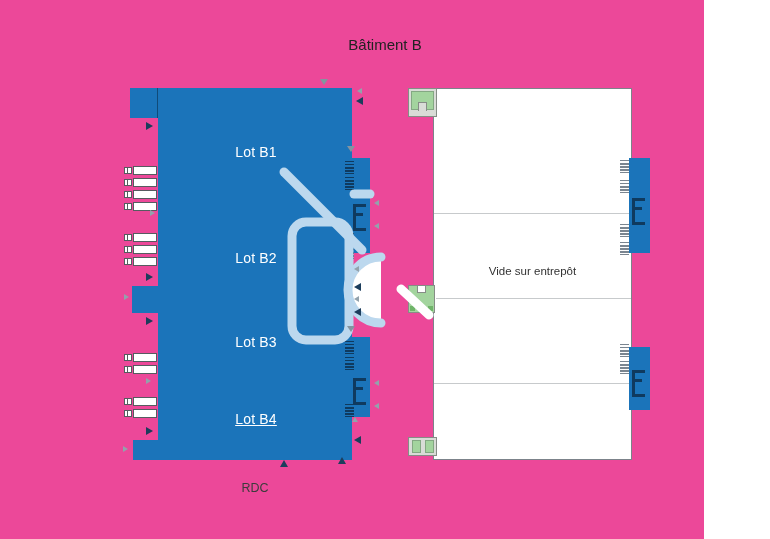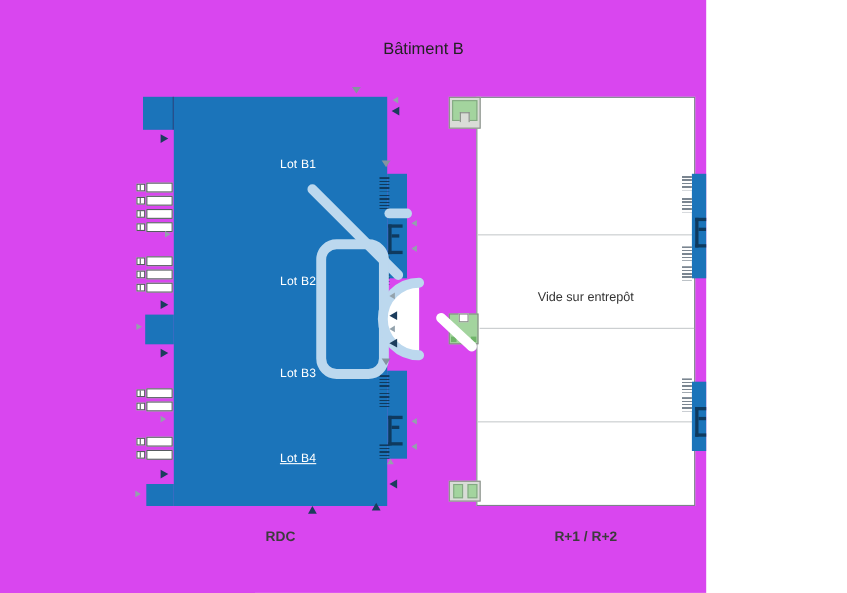--- a/index.html
+++ b/index.html
@@ -1,23 +1,23 @@
 <!DOCTYPE html>
 <html><head>
 <meta charset="utf-8">
 <style>
   html,body{margin:0;padding:0;background:#ffffff;}
   *{box-sizing:border-box;}
-  .canvas{position:relative;width:642px;height:539px;background:#d946ef;overflow:hidden;
+  .canvas{position:relative;width:704px;height:539px;background:#ec4899;overflow:hidden;
           font-family:"Liberation Sans", sans-serif;}
   .abs{position:absolute;}
 
   .title{left:0;top:36px;width:770px;text-align:center;font-size:15px;font-weight:500;color:#222;}
-  .caption{top:481px;font-size:12.5px;color:#3c3c3c;text-align:center;font-weight:bold;}
-  .lot-label{left:215px;width:112px;text-align:center;font-size:11px;color:#ffffff;letter-spacing:.2px;}
+  .caption{top:481px;font-size:12.5px;color:#3c3c3c;text-align:center;}
+  .lot-label{left:200px;width:112px;text-align:center;font-size:14px;color:#ffffff;letter-spacing:.2px;}
   .void-label{left:433px;top:265px;width:199px;text-align:center;font-size:11.5px;color:#333;}
 
   .blue{background:#1b74ba;}
 
   
   .truck{width:33px;height:9px;}
   .truck .cab{position:absolute;left:0;top:1px;width:8px;height:7px;background:#fff;border:1px solid #565b60;}
   .truck .cab::after{content:"";position:absolute;left:1.5px;top:0;bottom:0;width:1px;background:#565b60;}
   .truck .trailer{position:absolute;left:9px;top:0;width:24px;height:9px;background:#fff;border:1px solid #565b60;}
 
@@ -188,15 +188,14 @@
     <div class="abs t t-d" style="left:320px;top:79px;"></div>
     <div class="abs t t-d" style="left:347px;top:146px;"></div>
     <div class="abs t t-d" style="left:347px;top:326px;"></div>
 
     <div class="abs t t-u sm" style="left:352px;top:417px;"></div>
     <div class="abs t t-u" style="left:338px;top:457px;"></div>
     <div class="abs t t-u" style="left:280px;top:460px;"></div>
   </div>
 
   <div class="abs caption" style="left:158px;width:194px;">RDC</div>
-  <div class="abs caption" style="left:433px;width:199px;">R+1 / R+2</div>
 
 </div>
 
 </body></html>

